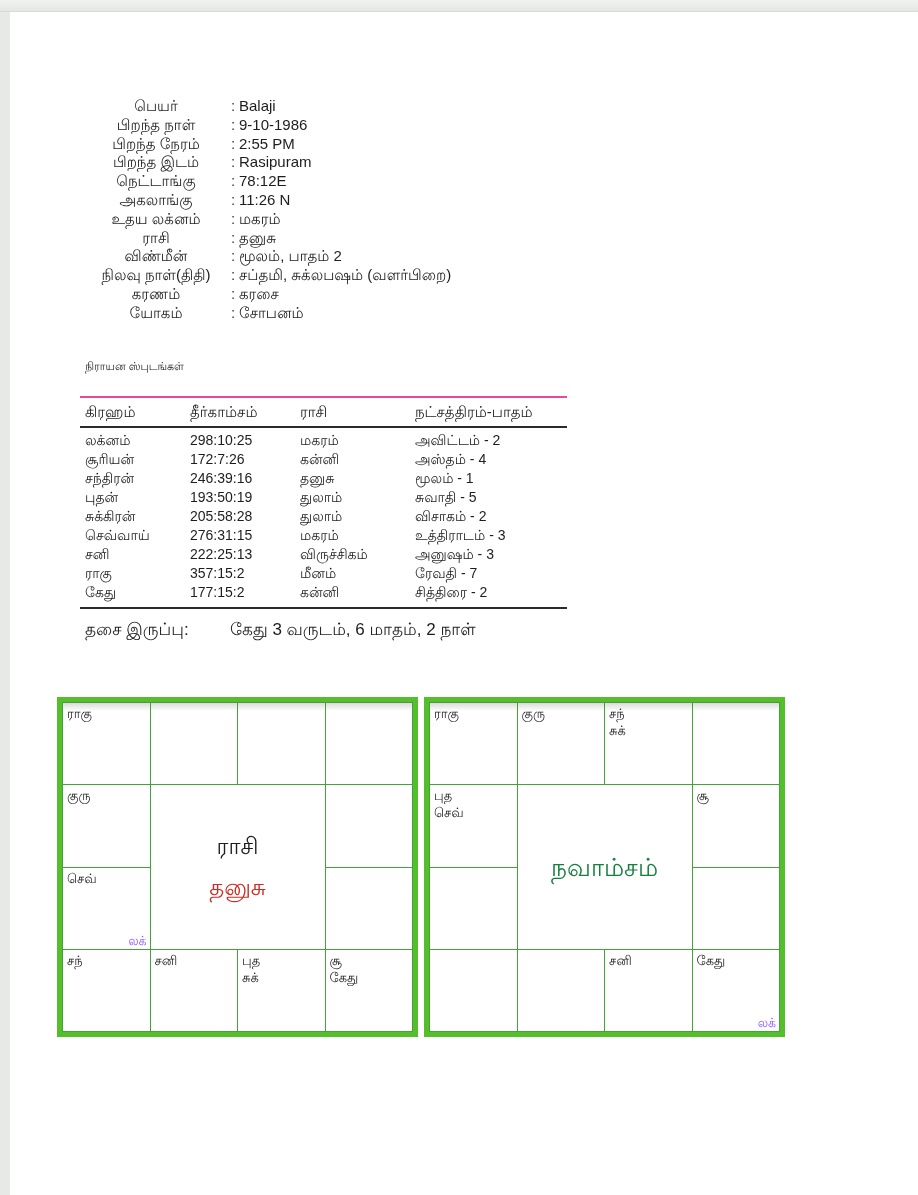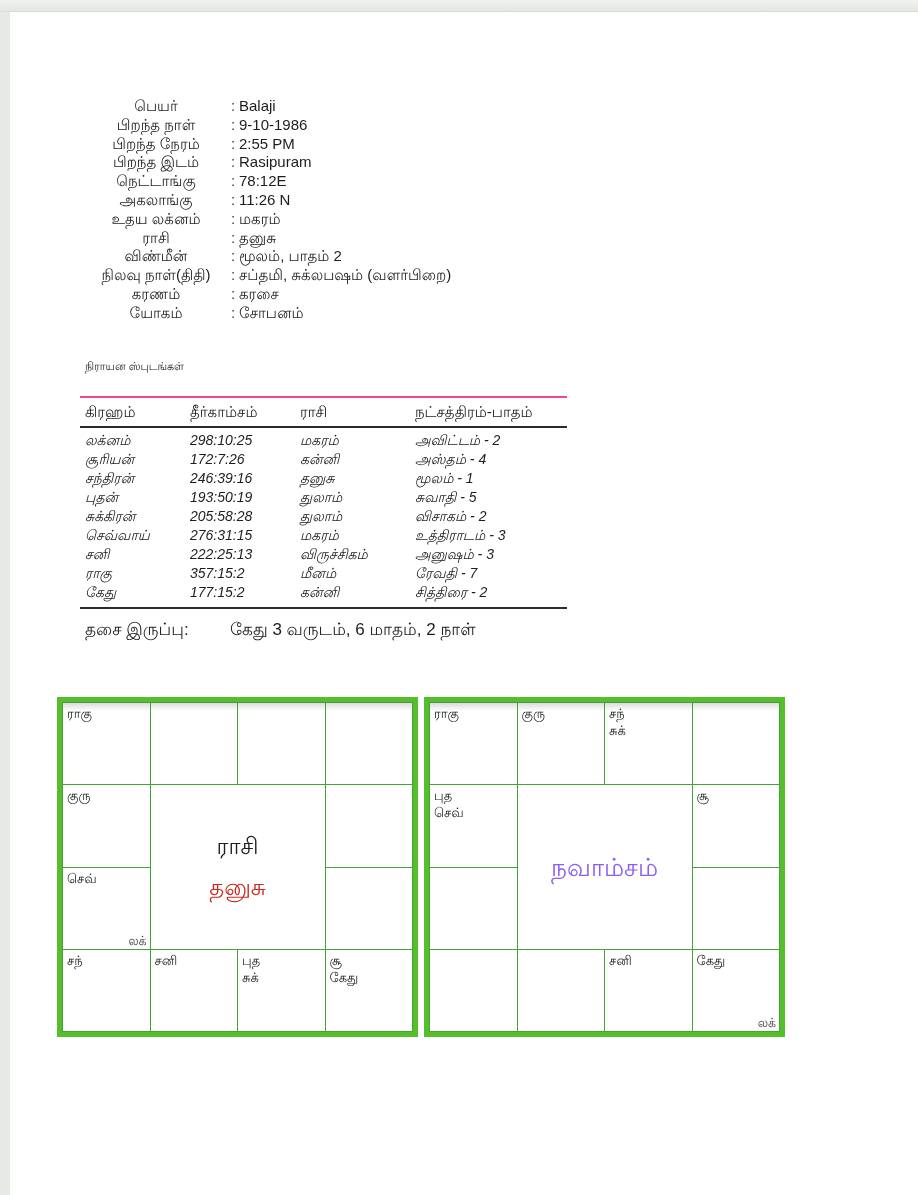--- a/index.html
+++ b/index.html
@@ -44,21 +44,21 @@
     display: grid;
     grid-template-columns: 105px 110px 115px 1fr;
     line-height: 19px;
   }
   .prow > div { padding-left: 5px; white-space: nowrap; }
   .phead {
     font-size: 15px;
     padding: 4px 0 5px 0;
     border-bottom: 2px solid #2b2b2b;
   }
-  .pbody { padding: 3px 0 5px 0; font-style: italic; }
+  .pbody { padding: 3px 0 5px 0; }
 
   
   .dasa { position: absolute; left: 85px; top: 620px; font-size: 17px; display: flex; }
   .dasa-label { width: 145px; flex: 0 0 auto; }
 
   
   .chart {
     position: absolute; top: 697px; width: 361px; height: 340px;
     background: #ffffff;
     border: 5px solid #55BE2B;
@@ -82,24 +82,24 @@
     font-size: 13px;
     line-height: 17px;
     position: relative;
   }
   .chart-grid td.center {
     text-align: center; vertical-align: middle;
   }
   .ln { display: block; }
   .center-title { font-size: 23px; color: #1d1d1d; }
   .center-sub   { font-size: 23px; color: #CE2A21; margin-top: 24px; }
-  .center-title-nav { font-size: 25px; color: #8b5cf6; }
+  .center-title-nav { font-size: 25px; color: #15803d; }
   .lagna {
     position: absolute; right: 3px; bottom: 0px;
-    color: #404040; font-size: 12.5px; line-height: 15px;
+    color: #8b5cf6; font-size: 12.5px; line-height: 15px;
   }
 </style>
 </head>
 <body>
 
 <div class="edge-top"></div>
 <div class="edge-left"></div>
 
 <div class="info">
   <div class="info-row">

